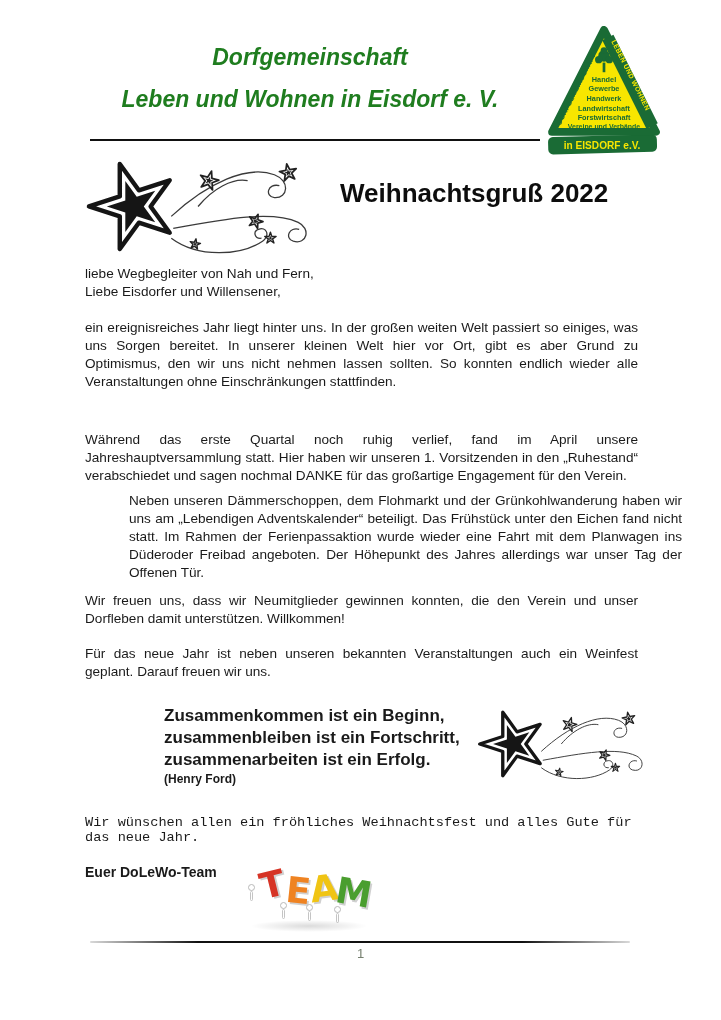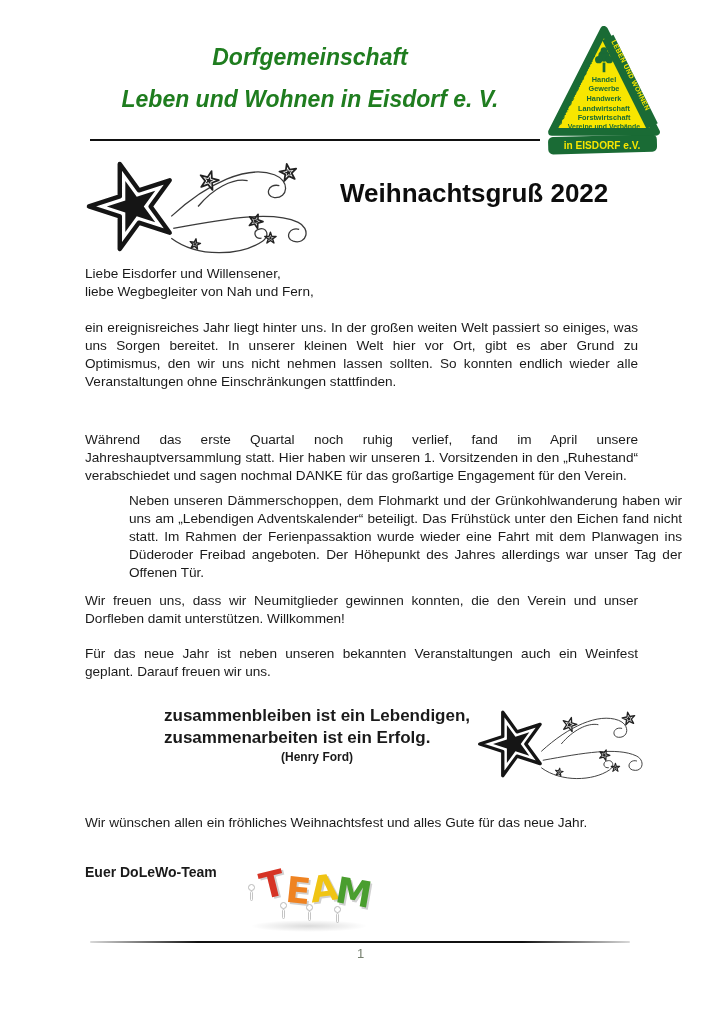--- a/index.html
+++ b/index.html
@@ -23,23 +23,23 @@
   
   .bodyblock { position:absolute; left:85px; width:553px; font-size:13.6px; line-height:18px; }
   .salutation { top:265px; }
   .p1 { top:319px; text-align:justify; }
   .p2 { top:431px; text-align:justify; }
   .p3 { top:492px; text-align:justify;margin-left:44px; }
   .p4 { top:592px; text-align:justify; }
   .p5 { top:645px; text-align:justify; }
   
   .quote-block { position:absolute; left:164px; top:705px; font-weight:700; font-size:17px; line-height:22px; }
-  .quote-attrib { font-size:12px; line-height:16px;text-align:center; }
+  .quote-attrib { font-size:12px; line-height:16px; }
   
-  .closing-wish { position:absolute; left:85px; top:815px; width:560px; font-size:13.6px; }
+  .closing-wish { position:absolute; left:85px; top:815px; width:560px; font-size:13.6px;font-family:Liberation Mono, monospace; }
   .signature { position:absolute; left:85px; top:864px; font-weight:700; font-size:14px; }
   
   .team-art { position:absolute; left:246px; top:862px; width:130px; height:72px; }
   .team-letter { position:absolute; font-weight:700; font-size:36px; font-family:"DejaVu Sans", sans-serif;
     text-shadow:2px 2px 0 rgba(120,120,120,.35); }
   .tl-0 { left:14px; top:2px;  transform:rotate(-14deg); }
   .tl-1 { left:40px; top:8px;  transform:rotate(6deg); }
   .tl-2 { left:64px; top:6px;  transform:rotate(-7deg); }
   .tl-3 { left:90px; top:10px; transform:rotate(10deg); }
   .figure { position:absolute; width:8px; height:18px; }
@@ -127,32 +127,33 @@
   </svg>
 
   <div class="header-rule"></div>
 
   <svg class="swirl-top" viewBox="0 0 240 120">
       <use href="#starswirl"></use>
     </svg>
   <div class="doc-title">Weihnachtsgruß 2022</div>
 
   <div class="bodyblock salutation">
+    <div>liebe Wegbegleiter von Nah und Fern,</div>
     <div>Liebe Eisdorfer und Willensener,</div>
-    <div>liebe Wegbegleiter von Nah und Fern,</div>
   </div>
 
   <p class="bodyblock p1">ein ereignisreiches Jahr liegt hinter uns. In der großen weiten Welt passiert so einiges, was uns Sorgen bereitet. In unserer kleinen Welt hier vor Ort, gibt es aber Grund zu Optimismus, den wir uns nicht nehmen lassen sollten. So konnten endlich wieder alle Veranstaltungen ohne Einschränkungen stattfinden.</p>
   <p class="bodyblock p2">Während das erste Quartal noch ruhig verlief, fand im April unsere Jahreshauptversammlung statt. Hier haben wir unseren 1. Vorsitzenden in den „Ruhestand“ verabschiedet und sagen nochmal DANKE für das großartige Engagement für den Verein.</p>
   <p class="bodyblock p3">Neben unseren Dämmerschoppen, dem Flohmarkt und der Grünkohlwanderung haben wir uns am „Lebendigen Adventskalender“ beteiligt. Das Frühstück unter den Eichen fand nicht statt. Im Rahmen der Ferienpassaktion wurde wieder eine Fahrt mit dem Planwagen ins Düderoder Freibad angeboten. Der Höhepunkt des Jahres allerdings war unser Tag der Offenen Tür.</p>
   <p class="bodyblock p5">Für das neue Jahr ist neben unseren bekannten Veranstaltungen auch ein Weinfest geplant. Darauf freuen wir uns.</p>
   <p class="bodyblock p4">Wir freuen uns, dass wir Neumitglieder gewinnen konnten, die den Verein und unser Dorfleben damit unterstützen. Willkommen!</p>
 
   <div class="quote-block">
-    <div>zusammenbleiben ist ein Lebendigen,</div>
+    <div>Zusammenkommen ist ein Beginn,</div>
+    <div>zusammenbleiben ist ein Fortschritt,</div>
     <div>zusammenarbeiten ist ein Erfolg.</div>
     <div class="quote-attrib">(Henry Ford)</div>
   </div>
   <svg class="swirl-quote" viewBox="0 0 240 120">
       <use href="#starswirl"></use>
     </svg>
 
   <div class="closing-wish">Wir wünschen allen ein fröhliches Weihnachtsfest und alles Gute für das neue Jahr.</div>
   <div class="signature">Euer DoLeWo-Team</div>
 

